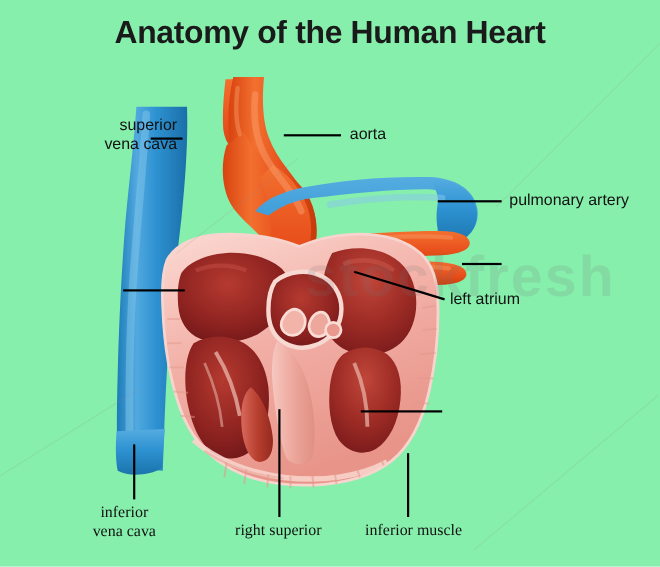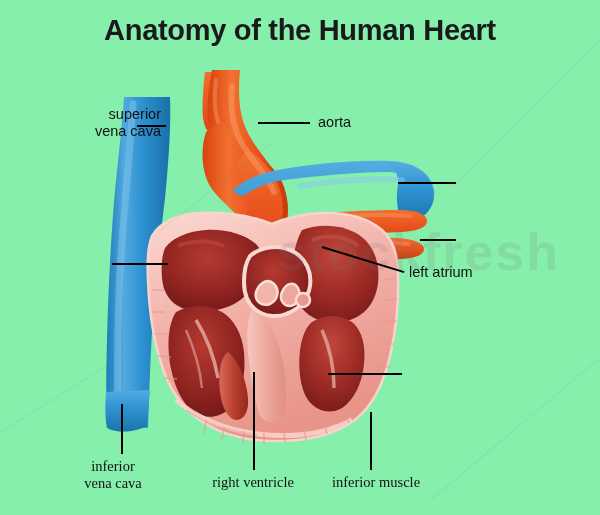--- a/index.html
+++ b/index.html
@@ -271,41 +271,44 @@
     <div>superior</div>
     <div>vena cava</div>
   </div>
   <div class="ldr h" style="left:137px;top:125px;width:29px;"></div>
 
   <div class="lbl" style="left:318px;top:114px;">
     <div>aorta</div>
   </div>
   <div class="ldr h" style="left:258px;top:122px;width:52px;"></div>
 
+  <div class="lbl" style="left:463px;top:174px;">
+    <div>pulmonary artery</div>
+  </div>
   <div class="ldr h" style="left:398px;top:182px;width:58px;"></div>
 
   <div class="ldr h" style="left:420px;top:239px;width:36px;"></div>
 
   <div class="lbl" style="left:409px;top:264px;">
     <div>left atrium</div>
   </div>
   <div class="ldr d" style="left:322px;top:246px;width:86px;transform:rotate(17deg);"></div>
 
   <div class="ldr h" style="left:112px;top:263px;width:56px;"></div>
 
   <div class="ldr h" style="left:328px;top:373px;width:74px;"></div>
 
   <div class="lbl c" style="left:58px;top:458px;width:110px;">
     <div>inferior</div>
     <div>vena cava</div>
   </div>
   <div class="ldr v" style="left:121px;top:404px;height:50px;"></div>
 
   <div class="lbl c" style="left:192px;top:474px;width:122px;">
-    <div>right ventricle</div>
+    <div>right superior</div>
   </div>
   <div class="ldr v" style="left:253px;top:372px;height:98px;"></div>
 
   <div class="lbl c" style="left:312px;top:474px;width:128px;">
     <div>inferior muscle</div>
   </div>
   <div class="ldr v" style="left:370px;top:412px;height:58px;"></div>
 
 </div>
 

